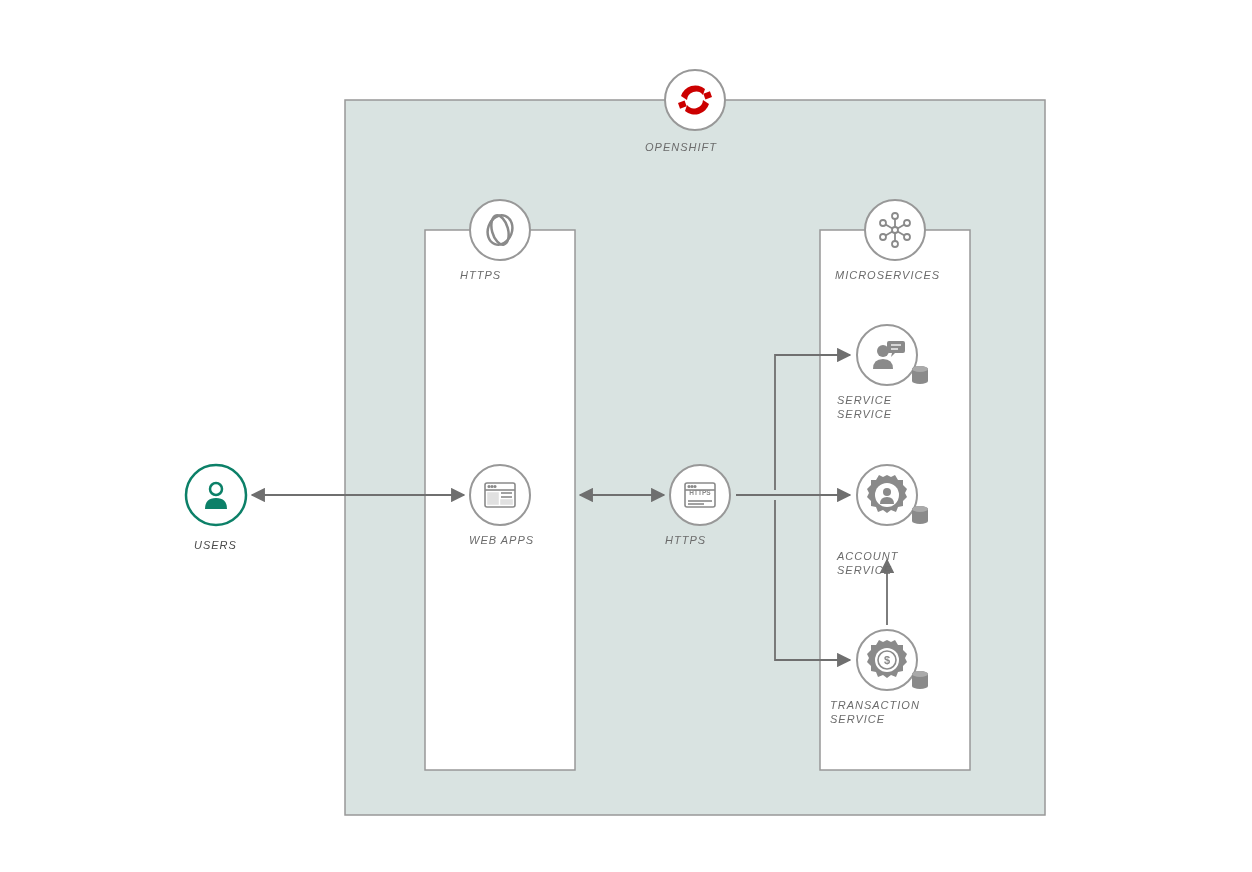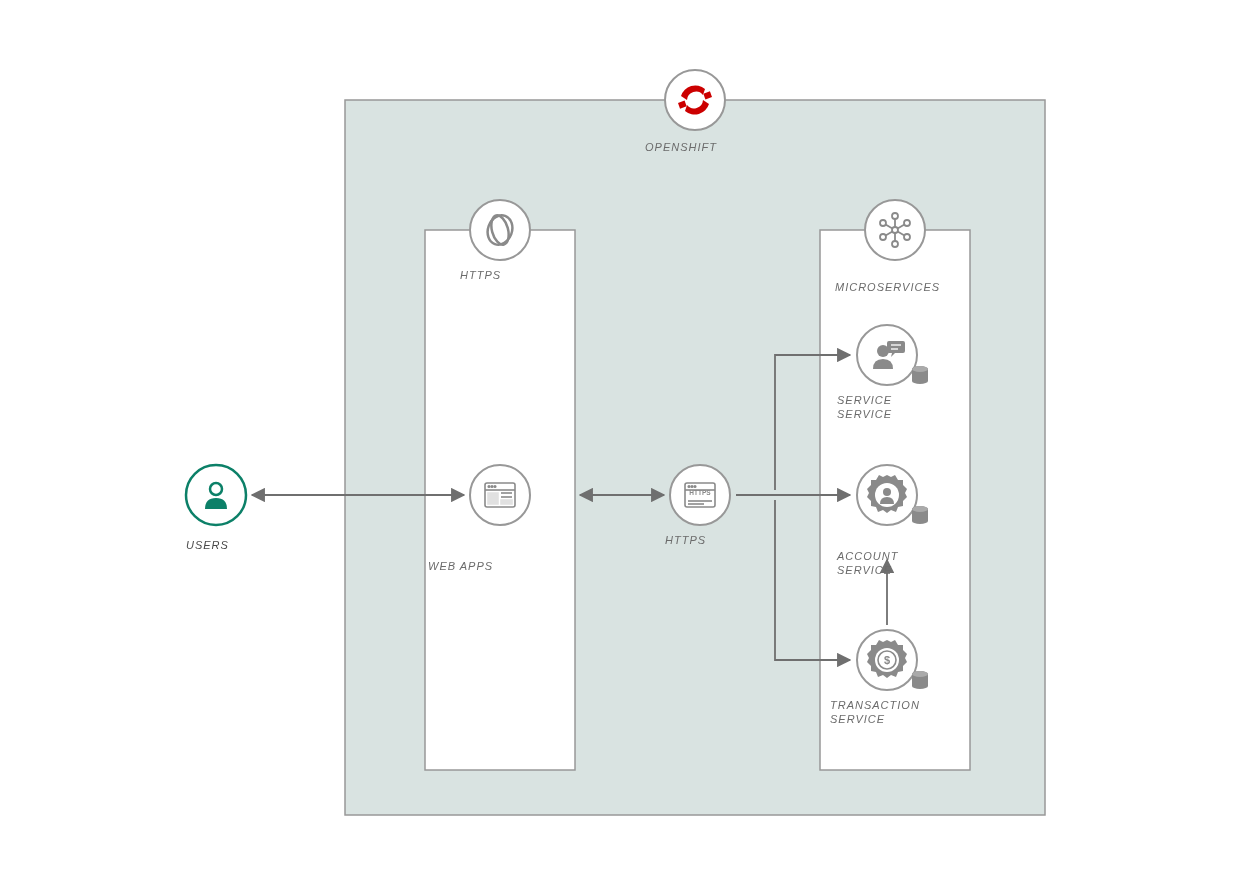--- a/index.html
+++ b/index.html
@@ -156,26 +156,26 @@
 
   <line x1="736" y1="495" x2="850" y2="495" stroke="#6f6f6f" stroke-width="1.8" marker-end="url(#arrow)"></line>
 
   <path d="M 775 490 L 775 355 L 850 355" fill="none" stroke="#6f6f6f" stroke-width="1.8" marker-end="url(#arrow)"></path>
 
   <path d="M 775 500 L 775 660 L 850 660" fill="none" stroke="#6f6f6f" stroke-width="1.8" marker-end="url(#arrow)"></path>
 
   <line x1="887" y1="625" x2="887" y2="560" stroke="#6f6f6f" stroke-width="1.8" marker-end="url(#arrow)"></line>
 </svg>
 
-<div class="label dark" style="position:absolute; left:186px; top:538px; width:60px;">USERS</div>
+<div class="label dark" style="position:absolute; left:194px; top:538px; width:60px;">USERS</div>
 <div class="label" style="position:absolute; left:645px; top:140px; width:100px;">OPENSHIFT</div>
 <div class="label" style="position:absolute; left:460px; top:268px; width:80px;">HTTPS</div>
-<div class="label" style="position:absolute; left:428px; top:533px; width:90px;margin-top:26px;">WEB APPS</div>
+<div class="label" style="position:absolute; left:469px; top:533px; width:90px;">WEB APPS</div>
 <div class="label" style="position:absolute; left:665px; top:533px; width:70px;">HTTPS</div>
-<div class="label" style="position:absolute; left:835px; top:268px; width:120px;margin-top:12px;">MICROSERVICES</div>
+<div class="label" style="position:absolute; left:835px; top:268px; width:120px;">MICROSERVICES</div>
 
 <div class="label" style="position:absolute; left:837px; top:393px; width:100px;">
   <span>SERVICE</span><br><span>SERVICE</span>
 </div>
 <div class="label" style="position:absolute; left:837px; top:549px; width:100px;">
   <span>ACCOUNT</span><br><span>SERVICE</span>
 </div>
 <div class="label" style="position:absolute; left:830px; top:698px; width:114px;">
   <span>TRANSACTION</span><br><span>SERVICE</span>
 </div>

